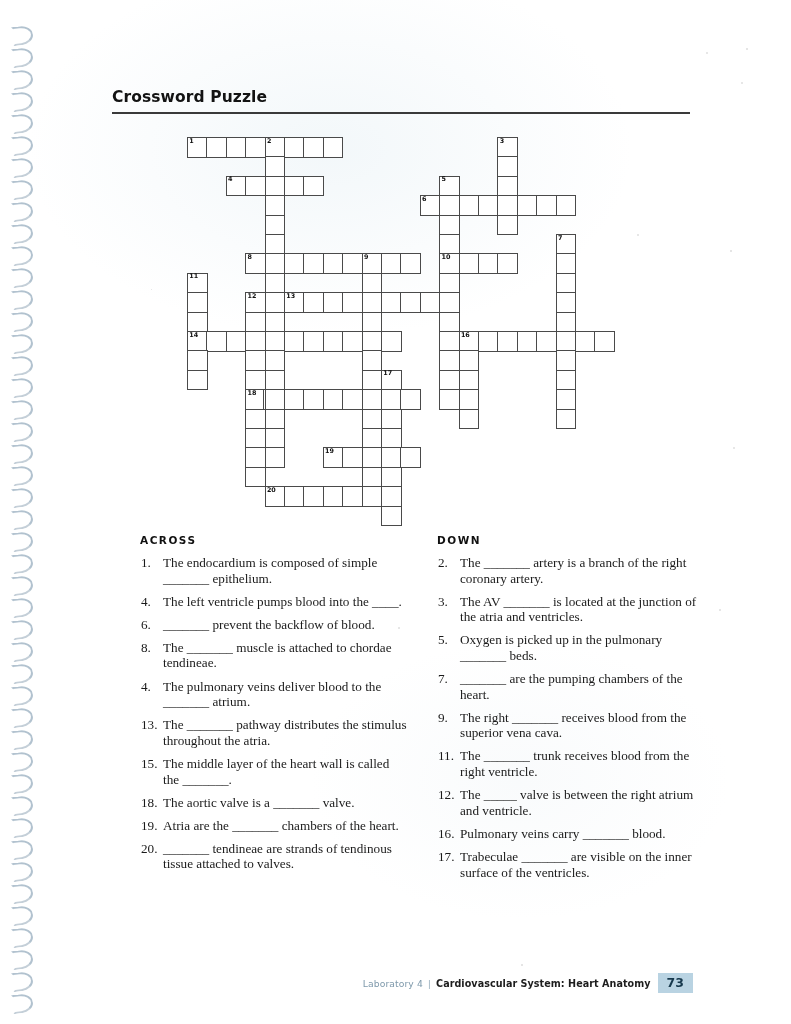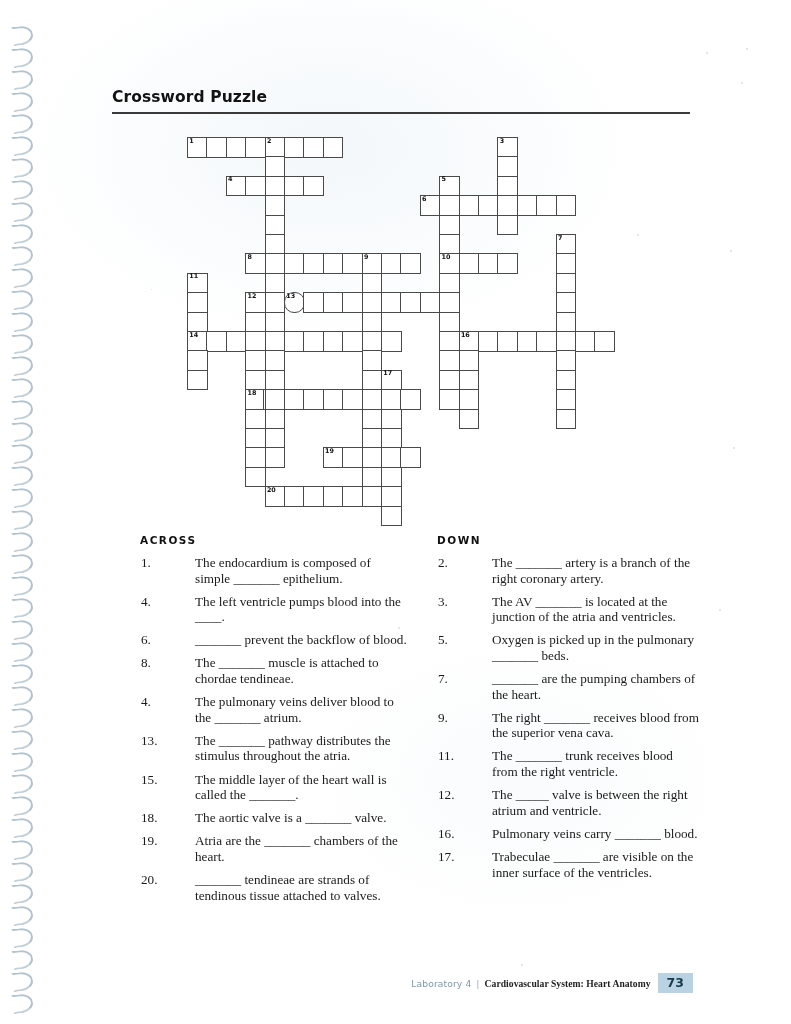--- a/index.html
+++ b/index.html
@@ -117,21 +117,20 @@
     font-size: 13.2px;
     line-height: 15.6px;
   }
   .clue .cnum {
     flex: 0 0 22px;
     text-align: left;
     padding-left: 1px;
   }
   .clue .ctext {
     flex: 1 1 auto;
-    margin-left: 32px;
   }
 
   
   .footer {
     position: absolute;
     left: 0;
     top: 972px;
     width: 791px;
     height: 22px;
     display: flex;
@@ -149,21 +148,20 @@
   .foot-sep {
     font-size: 9.5px;
     color: #9bb0bf;
     margin: 0 5px;
   }
   .foot-title {
     font-size: 9.6px;
     font-weight: bold;
     color: #1d1d1d;
     letter-spacing: 0.05px;
-    font-family: Liberation Serif, serif;
   }
   .foot-page {
     margin-left: 7px;
     background: #b9d3e2;
     color: #17394d;
     font-size: 12.5px;
     font-weight: bold;
     padding: 3px 9px 4px 9px;
     line-height: 13px;
   }
@@ -305,21 +303,21 @@
     </div>
     <div class="cell" style="left: 264.6px; top: 272.8px; width: 20.55px; height: 20.55px;"></div>
     <div class="cell" style="left: 361.6px; top: 272.8px; width: 20.55px; height: 20.55px;"></div>
     <div class="cell" style="left: 439.2px; top: 272.8px; width: 20.55px; height: 20.55px;"></div>
     <div class="cell" style="left: 555.6px; top: 272.8px; width: 20.55px; height: 20.55px;"></div>
     <div class="cell" style="left: 187px; top: 292.2px; width: 20.55px; height: 20.55px;"></div>
     <div class="cell" style="left: 245.2px; top: 292.2px; width: 20.55px; height: 20.55px;">
       <span class="num">12</span>
     </div>
     <div class="cell" style="left: 264.6px; top: 292.2px; width: 20.55px; height: 20.55px;"></div>
-    <div class="cell" style="left: 284px; top: 292.2px; width: 20.55px; height: 20.55px; border-radius: 10px;">
+    <div class="cell" style="left: 284px; top: 292.2px; width: 20.55px; height: 20.55px;">
       <span class="num">13</span>
     </div>
     <div class="cell" style="left: 303.4px; top: 292.2px; width: 20.55px; height: 20.55px;"></div>
     <div class="cell" style="left: 322.8px; top: 292.2px; width: 20.55px; height: 20.55px;"></div>
     <div class="cell" style="left: 342.2px; top: 292.2px; width: 20.55px; height: 20.55px;"></div>
     <div class="cell" style="left: 361.6px; top: 292.2px; width: 20.55px; height: 20.55px;"></div>
     <div class="cell" style="left: 381px; top: 292.2px; width: 20.55px; height: 20.55px;"></div>
     <div class="cell" style="left: 400.4px; top: 292.2px; width: 20.55px; height: 20.55px;"></div>
     <div class="cell" style="left: 419.8px; top: 292.2px; width: 20.55px; height: 20.55px;"></div>
     <div class="cell" style="left: 439.2px; top: 292.2px; width: 20.55px; height: 20.55px;"></div>

